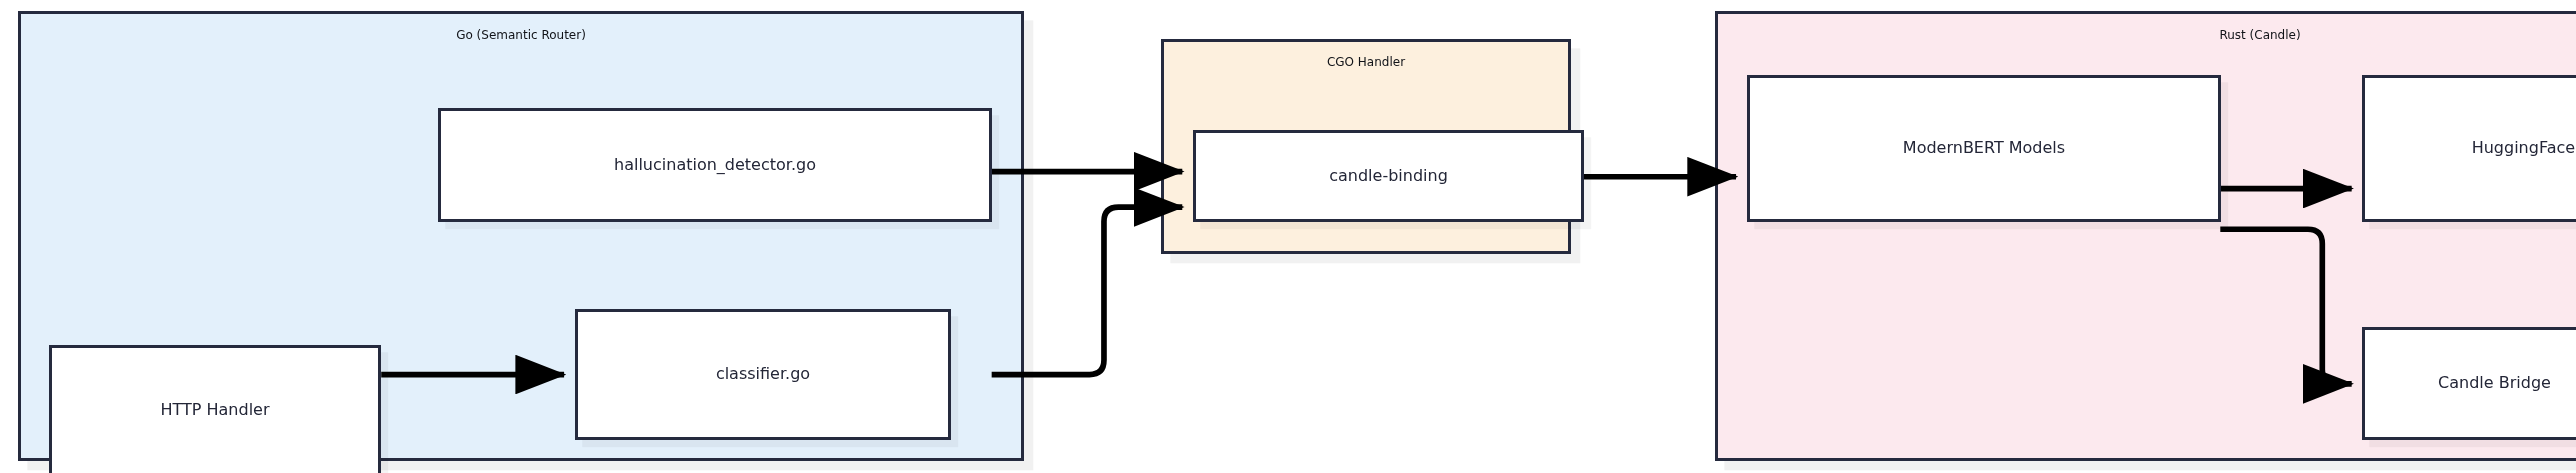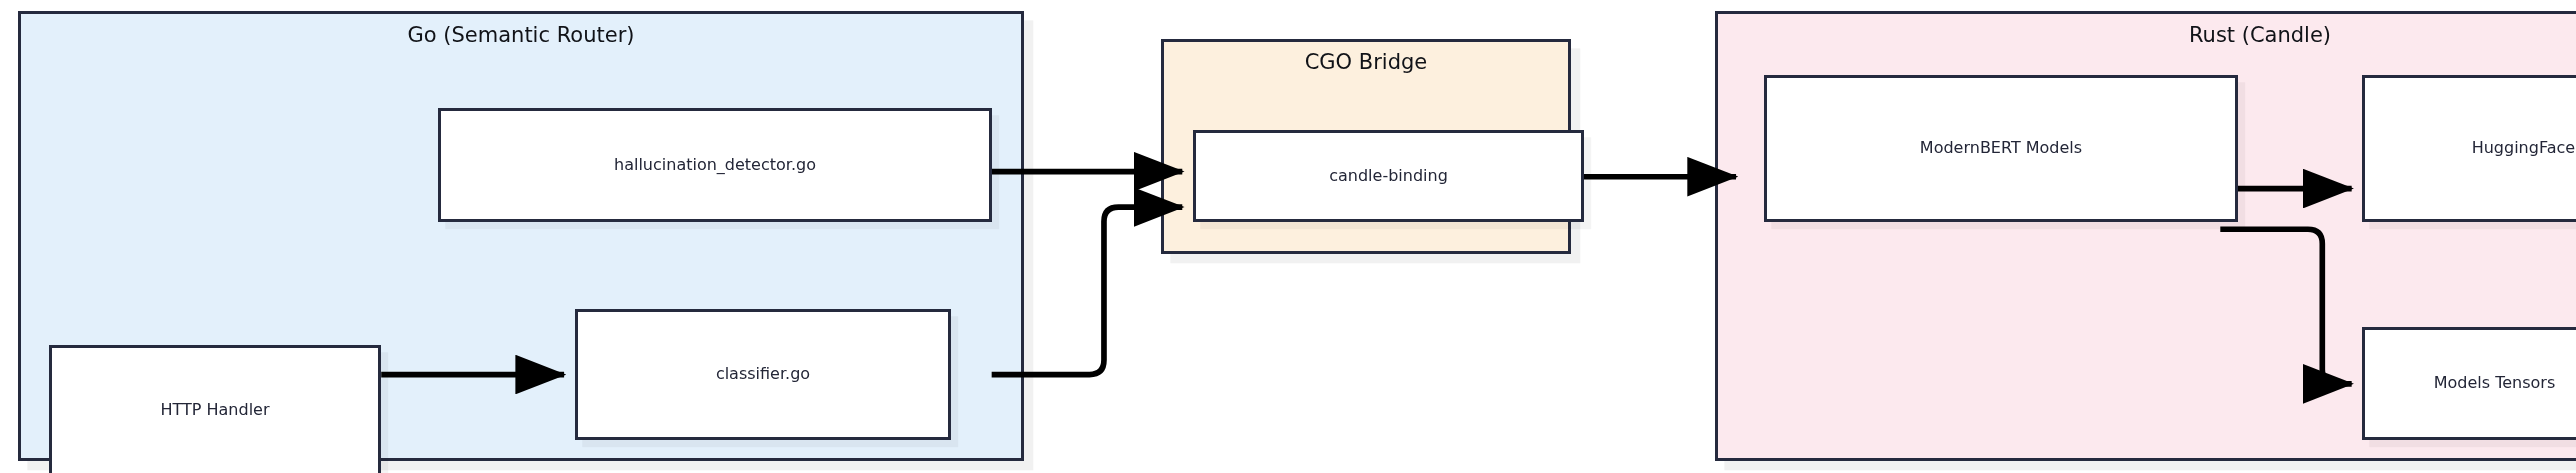--- a/index.html
+++ b/index.html
@@ -14,21 +14,21 @@
   .cluster{
     position:absolute;
     border:3.1px solid #252a3e;
     box-sizing:border-box;
     box-shadow:9.3px 9.3px 0 0 rgba(0,0,0,0.055);
   }
   .cluster-title{
     position:absolute;
     left:0;right:0;
     text-align:center;
-    font-size:21px;
+    font-size:12px;
     line-height:17.5px;
     color:#111318;
     white-space:nowrap;
     font-family:"DejaVu Sans","Liberation Sans",sans-serif;
   }
 
   #cluster-go{
     left:18px;top:11.3px;width:1006px;height:450px;
     background:#e3f0fb;
   }
@@ -57,38 +57,38 @@
     line-height:18.5px;
     color:#232637;
     white-space:nowrap;
     font-family:"DejaVu Sans","Liberation Sans",sans-serif;
   }
 
   #node-http{left:49px;top:309px;width:332px;height:131px;margin-top:36px;}
   #node-classifier{left:575px;top:309px;width:376px;height:131px;}
   #node-halluc{left:438px;top:108px;width:554px;height:114px;}
   #node-binding{left:1193px;top:130px;width:391px;height:92px;}
-  #node-modernbert{left:1747px;top:75px;width:474px;height:147px;margin-left:17px;}
+  #node-modernbert{left:1747px;top:75px;width:474px;height:147px;}
   #node-hf{left:2362px;top:75px;width:411px;height:147px;}
   #node-tensors{left:2362px;top:327px;width:265px;height:113px;}
 
   
   #edges{position:absolute;left:0;top:0;width:2822px;height:474px;pointer-events:none;}
 </style>
 </head>
 <body>
 
 <div id="stage">
 
   <div class="cluster" id="cluster-go">
     <div class="cluster-title" style="top:12.4px;">Go (Semantic Router)</div>
   </div>
 
   <div class="cluster" id="cluster-cgo">
-    <div class="cluster-title" style="top:12.4px;">CGO Bridge</div>
+    <div class="cluster-title" style="top:12.4px;">CGO Handler</div>
   </div>
 
   <div class="cluster" id="cluster-rust">
     <div class="cluster-title" style="top:12.4px;">Rust (Candle)</div>
   </div>
 
   <svg id="edges" viewBox="0 0 5478 920" xmlns="http://www.w3.org/2000/svg">
     <defs>
       <marker id="arrowhead" markerWidth="9" markerHeight="7" refX="8.6" refY="3.5" orient="auto" markerUnits="strokeWidth">
         <polygon points="0 0, 9 3.5, 0 7" fill="#000000"></polygon>
@@ -126,17 +126,17 @@
 
   <div class="node" id="node-modernbert">
     <span>ModernBERT Models</span>
   </div>
 
   <div class="node" id="node-hf">
     <span>HuggingFace Tokenizers</span>
   </div>
 
   <div class="node" id="node-tensors">
-    <span>Models Tensors</span>
+    <span>Candle Bridge</span>
   </div>
 
 </div>
 
 
 </body></html>

